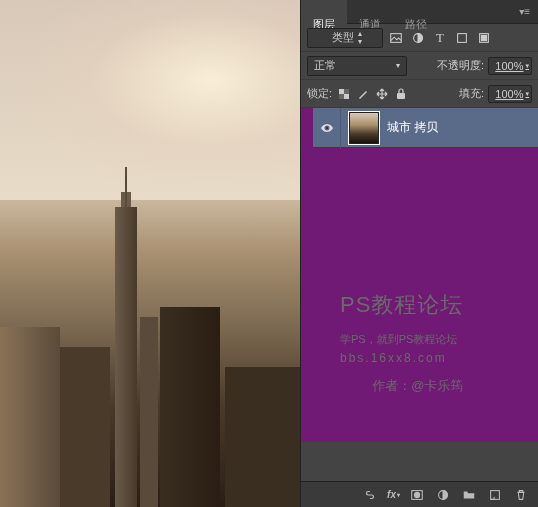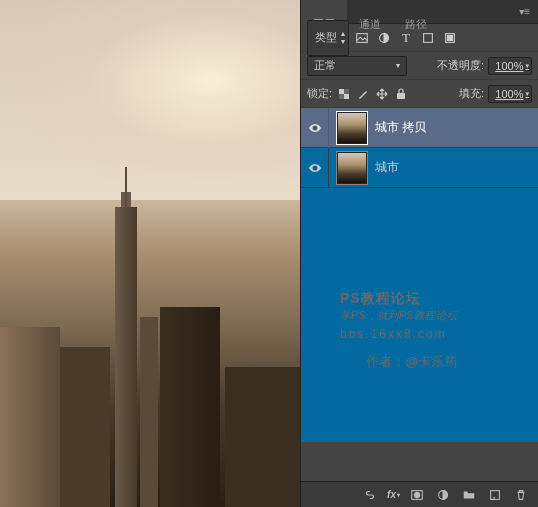--- a/index.html
+++ b/index.html
@@ -74,22 +74,22 @@
       height: 28px;
       padding: 0 6px;
       gap: 4px;
       border-bottom: 1px solid #3a3a3a;
     }
     .filter-select {
       display: flex;
       align-items: center;
       background: #3a3a3a;
       border: 1px solid #222;
-      height: 36px;
-      padding: 0 3px;
+      height: 20px;
+      padding: 0 20px;
       gap: 4px;
       border-radius: 2px;
     }
     .filter-select .chevrons { font-size: 8px; line-height: 8px; color: #ccc; display: flex; flex-direction: column; }
     .icon-btn {
       width: 18px; height: 18px;
       display: flex; align-items: center; justify-content: center;
       color: #ccc; font-size: 12px;
       cursor: pointer;
     }
@@ -123,22 +123,23 @@
       text-decoration: underline;
     }
     .pct-input .chev { font-size: 7px; color: #ccc; }
 
     .lock-row { font-size: 11px; }
     .lock-icons { display: flex; gap: 3px; }
     .lock-icons .icon-btn { width: 16px; height: 16px; font-size: 11px; }
 
     .layers-list {
       flex: 1;
-      background: #0369a1;
+      background: #701a75;
       overflow: auto;
+      padding-left: 12px;
     }
     .layer-item {
       display: flex;
       align-items: center;
       height: 40px;
       border-bottom: 1px solid #3a3a3a;
     }
     .layer-item.selected { background: #5a6b8a; color: #fff; }
     .eye-col {
       width: 28px; height: 40px;
@@ -156,22 +157,22 @@
     .layer-item.selected .thumb { box-shadow: 0 0 0 1px #fff; }
     .layer-name { font-size: 12px; }
 
     .watermark {
       position: absolute;
       left: 340px;
       top: 290px;
       color: #6a6a6a;
       pointer-events: none;
     }
-    .watermark .wm1 { font-size: 14px; font-weight: bold; letter-spacing: 1px; }
-    .watermark .wm2 { font-size: 11px; margin-top: 0; font-style: italic; }
+    .watermark .wm1 { font-size: 22px; font-weight: normal; letter-spacing: 1px; }
+    .watermark .wm2 { font-size: 11px; margin-top: 12px; }
     .watermark .wm3 { font-size: 12px; margin-top: 4px; letter-spacing: 2px; }
     .watermark .wm4 { font-size: 13px; margin-top: 12px; text-align: right; }
 
     .bottom-bar {
       height: 26px;
       background: #3a3a3a;
       border-top: 1px solid #222;
       display: flex;
       align-items: center;
       justify-content: flex-end;
@@ -302,30 +303,20 @@
     <div class="layer-item selected">
       <div class="eye-col">
         <svg width="16" height="16" viewBox="0 0 16 16" fill="#ddd">
             <path d="M8 4 C4 4 2 8 2 8 s2 4 6 4 6-4 6-4 S12 4 8 4 Z M8 10.5 A2.5 2.5 0 1 1 8 5.5 A2.5 2.5 0 0 1 8 10.5 Z"></path>
             <circle cx="8" cy="8" r="1.2" fill="#333"></circle>
           </svg>
       </div>
       <div class="thumb"></div>
       <span class="layer-name">城市 拷贝</span>
     </div>
-    <div class="layer-item">
-      <div class="eye-col">
-        <svg width="16" height="16" viewBox="0 0 16 16" fill="#ccc">
-            <path d="M8 4 C4 4 2 8 2 8 s2 4 6 4 6-4 6-4 S12 4 8 4 Z M8 10.5 A2.5 2.5 0 1 1 8 5.5 A2.5 2.5 0 0 1 8 10.5 Z"></path>
-            <circle cx="8" cy="8" r="1.2" fill="#444"></circle>
-          </svg>
-      </div>
-      <div class="thumb"></div>
-      <span class="layer-name">城市</span>
-    </div>
   </div>
 
   <div class="bottom-bar">
     <div class="icon-btn">
       <svg viewBox="0 0 16 16" fill="none" stroke="#bbb" stroke-width="1.4">
           <path d="M6 8 a2 2 0 0 1 0-4 h2 M10 8 a2 2 0 0 1 0 4 h-2 M6 8 h4"></path>
         </svg>
     </div>
     <div class="fx">fx<span class="dot">▾</span></div>
     <div class="icon-btn">

